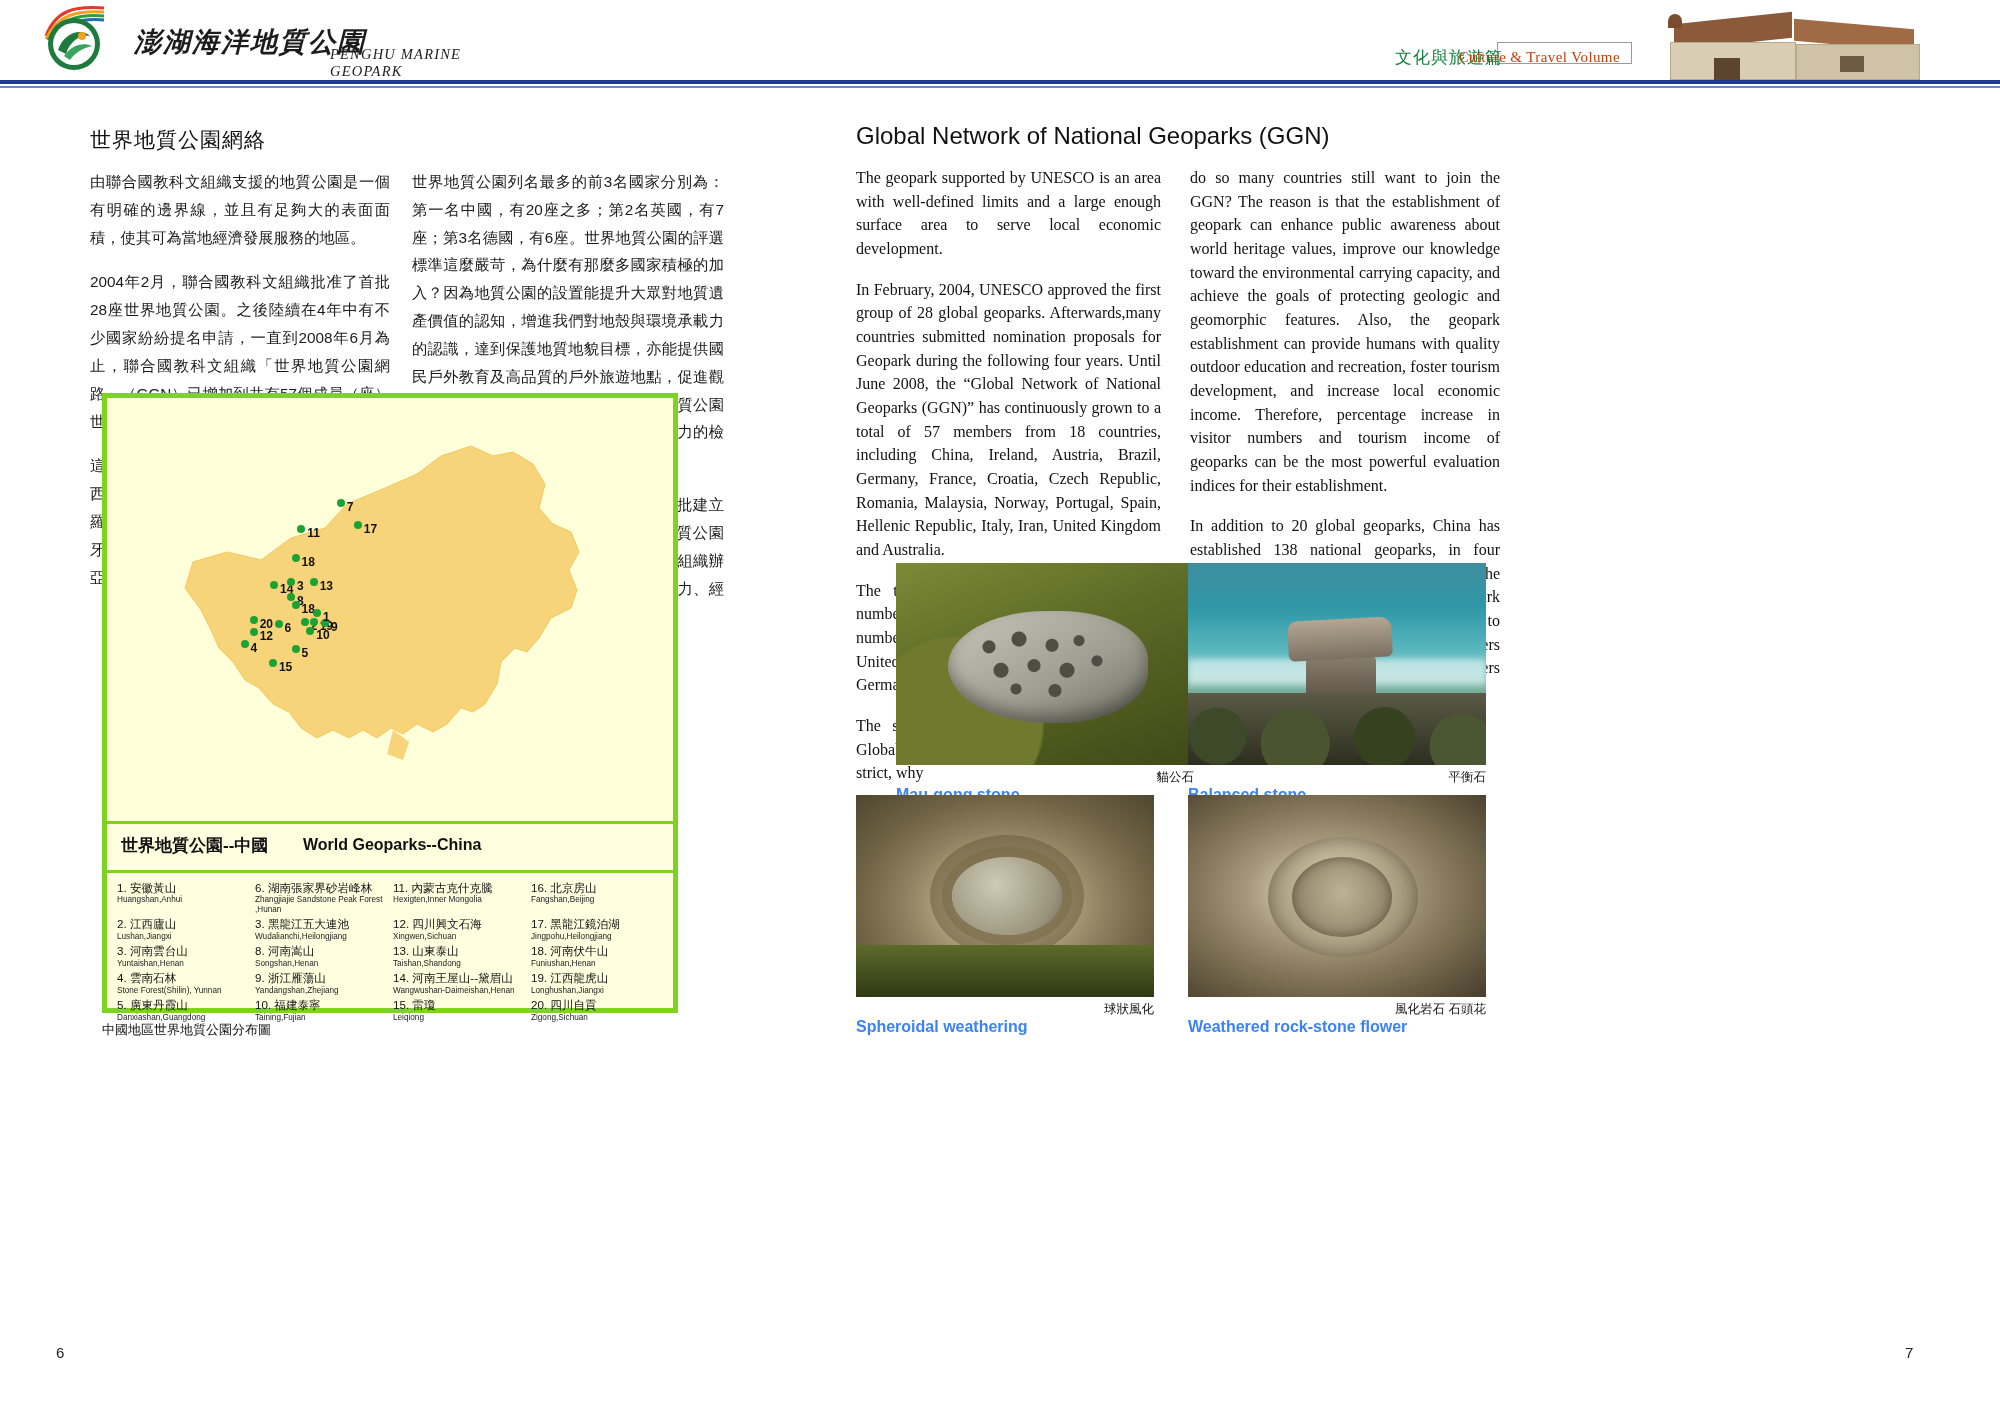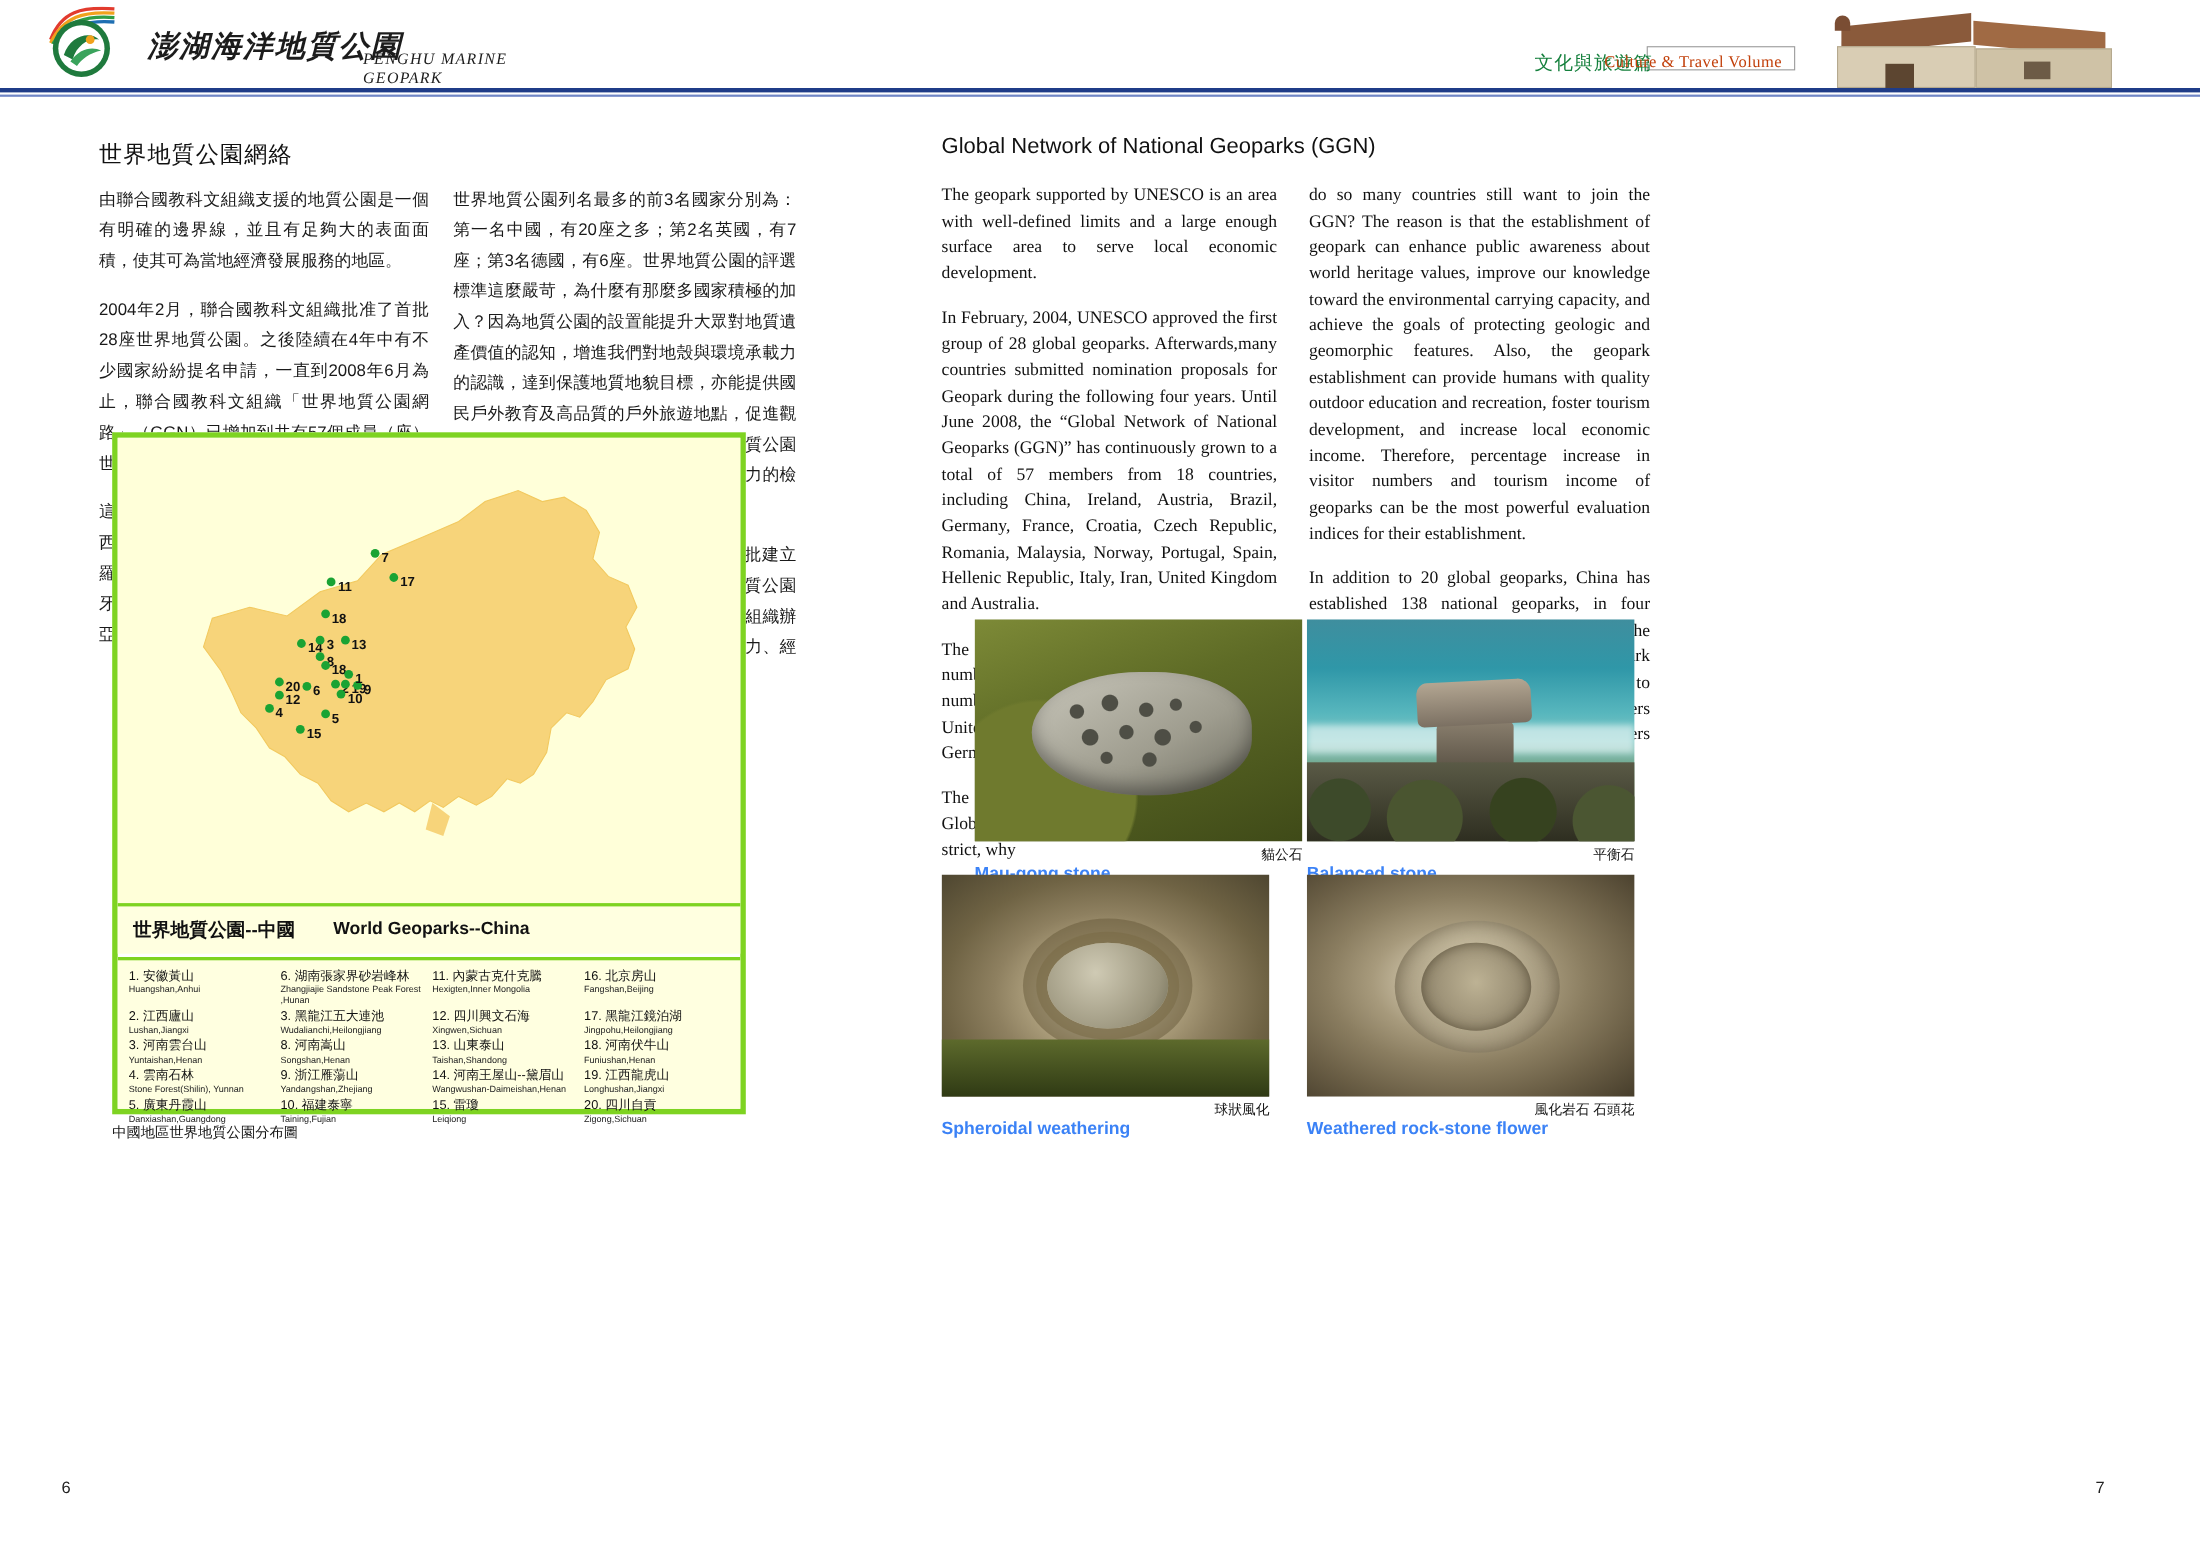--- a/index.html
+++ b/index.html
@@ -166,21 +166,21 @@
     font-size:13px; color:#111;
   }
   .page-num-left {
     position:absolute; left:56px; top:1248px;
     font-size:15px; color:#222;
   }
 
   
   .h-en {
     position:absolute; left:-144px; top:26px; width:700px;
-    font-size:20px; color:#111;
+    font-size:24px; color:#111;
     font-family:"Liberation Sans", sans-serif;
   }
   .col-en-1 {
     position:absolute; left:-144px; top:70px; width:305px;
     font-family:"Liberation Serif", serif;
     font-size:16px; line-height:1.48; color:#111;
     text-align:justify;
   }
   .col-en-2 {
     position:absolute; left:190px; top:70px; width:310px;
@@ -517,21 +517,21 @@
     <p>The selection criteria for inclusion in the Global UNESCO Network of Geoparks are so strict, why</p>
   </div>
 
   <div class="col-en-2">
     <p>do so many countries still want to join the GGN? The reason is that the establishment of geopark can enhance public awareness about world heritage values, improve our knowledge toward the environmental carrying capacity, and achieve the goals of protecting geologic and geomorphic features. Also, the geopark establishment can provide humans with quality outdoor education and recreation, foster tourism development, and increase local economic income. Therefore, percentage increase in visitor numbers and tourism income of geoparks can be the most powerful evaluation indices for their establishment.</p>
     <p>In addition to 20 global geoparks, China has established 138 national geoparks, in four batches until December 2008. China is the world’s most active country for geopark development. China has also endeavored to assist UNESCO in Geopark related matters such as manpower, budget and headquarters office requirements.</p>
   </div>
 
   <div class="photo-grid">
 
-    <div class="photo-cell" style="left:4px; top:0px;padding-left:26px;">
+    <div class="photo-cell" style="left:14px; top:0px;padding-left:26px;">
       <div class="photo-frame">
         <div class="ph-grass"></div>
         <div class="ph-rock-cat"></div>
         <div class="ph-holes"></div>
       </div>
       <div class="photo-cap-cn">貓公石</div>
       <div class="photo-cap-en">Mau-gong stone</div>
     </div>
 
     <div class="photo-cell" style="left:332px; top:0px;">

